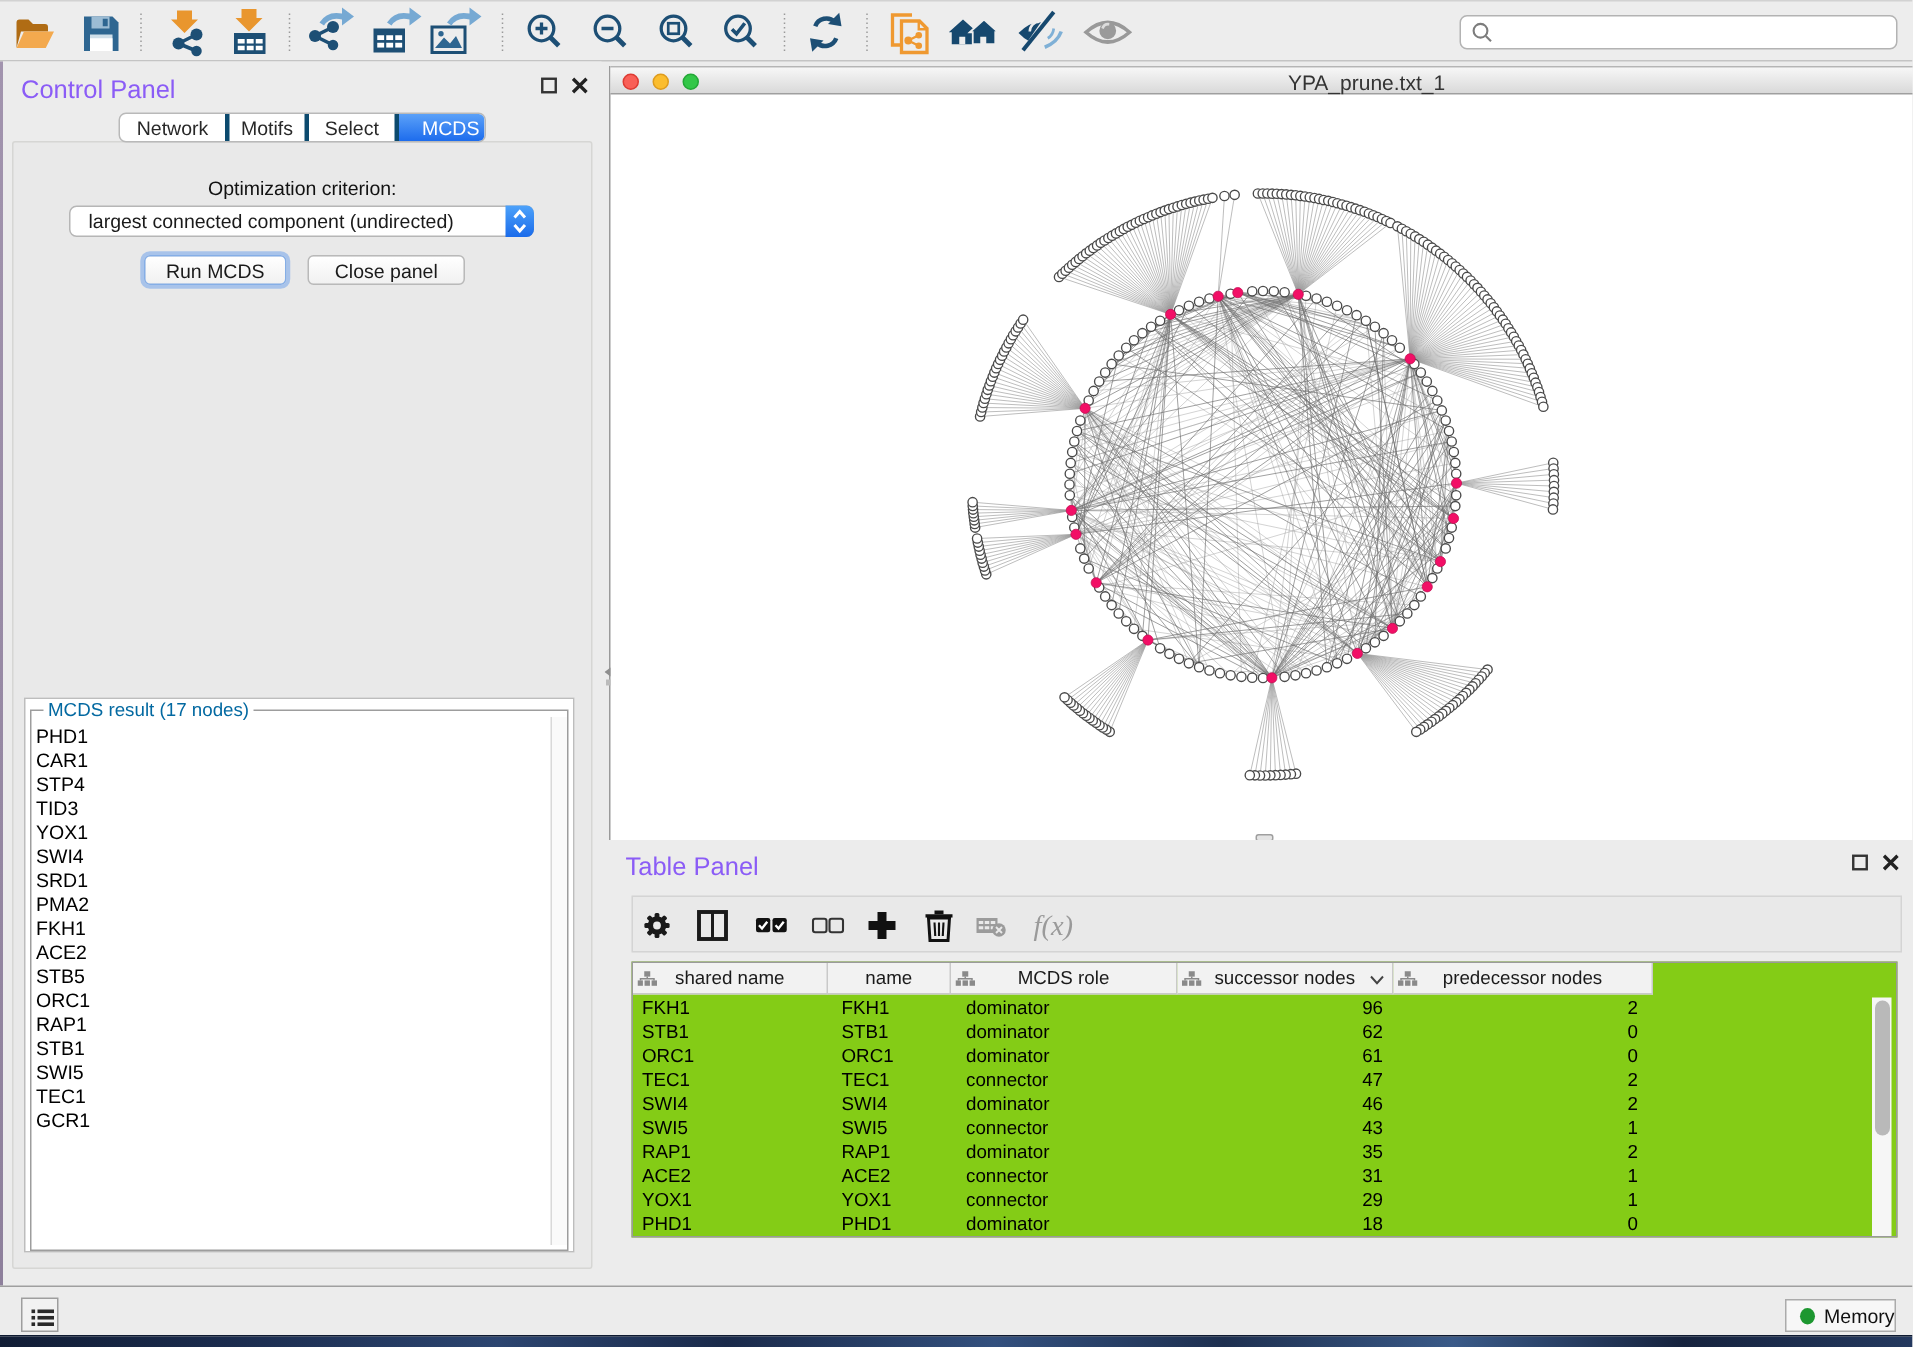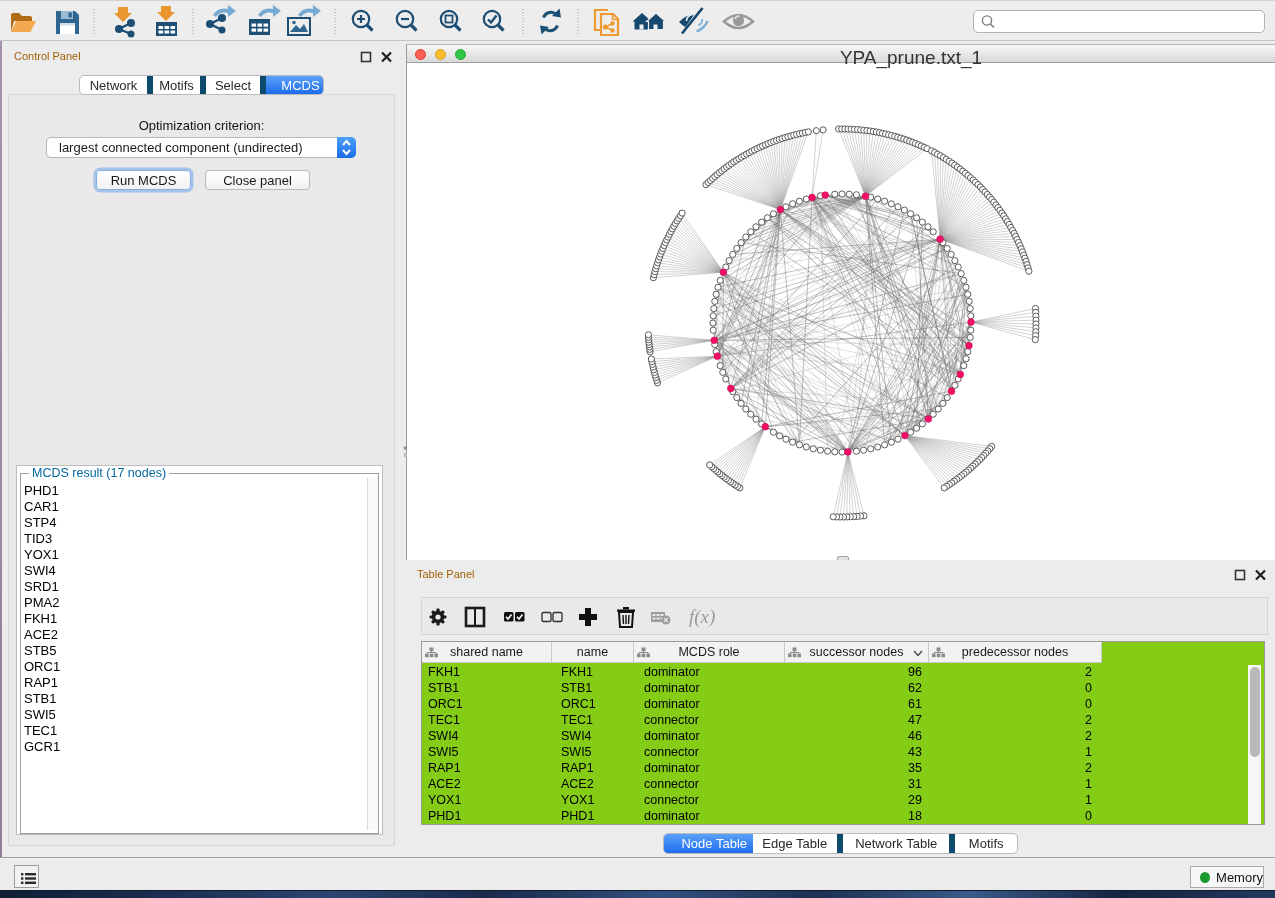--- a/index.html
+++ b/index.html
@@ -7,29 +7,29 @@
   body { font-family:"Liberation Sans", sans-serif; background:#ececec; position:relative; }
   .abs { position:absolute; }
   
   #toolbar { left:0; top:0; width:1275px; height:41px; background:#ededed;
              border-top:1px solid #d2d2d2; border-bottom:1px solid #c4c4c4; }
   
   #sliver { left:0; top:41px; width:2px; height:849px;
             background:linear-gradient(#a294ae,#8d7f9b); }
   
   #cpanel { left:2px; top:41px; width:399px; height:816px; background:#ececec; }
-  .paneltitle { font-size:11px; color:#a16207; }
+  .paneltitle { font-size:17px; color:#8b5cf6; }
   .winbtn { position:absolute; }
   #cp-inner { position:absolute; left:6px; top:53px; width:387px; height:752px;
               background:#e9e9e9; border:1px solid #d6d6d4; border-radius:2px; }
   
   .seg { position:absolute; display:flex; background:#fff; border:1px solid #b9b9b9;
          border-radius:5px; overflow:hidden; font-size:13px; color:#282828; }
   .seg > div { display:flex; align-items:center; justify-content:center;
-               border-right:6px solid #0c4a6e; }
+               border-right:3px solid #0c4a6e; }
   .seg > div:last-child { border-right:none; }
   .seg > div.sel { background:linear-gradient(#5ba1f8,#1d6ced); color:#fff;
                    border-right:none;padding-left:12px; }
   
   #dropdown { left:44px; top:96px; width:310px; height:21px; background:#fff;
               border:1px solid #b6b6b6; border-radius:5px; font-size:13px; color:#1a1a1a; }
   #dropstep { position:absolute; right:-1px; top:-1px; width:19px; height:21px;
               background:linear-gradient(#4da2fa,#1a6bea); border-radius:0 5px 5px 0; }
   .btn { position:absolute; height:20px; background:linear-gradient(#ffffff,#f1f1f1);
          border:1px solid #b9b9b9; border-radius:4px; font-size:13px; color:#1a1a1a;
@@ -44,21 +44,21 @@
   #mcdslist { position:absolute; left:7px; top:17px; font-size:13px; color:#000;
               line-height:16px; }
   #listscroll { position:absolute; right:4px; top:12px; width:11px; height:352px;
                 background:#fafafa; border-left:1px solid #d9d9d9; }
   
   #netframe { left:406px; top:44px; width:869px; height:516px; background:#fff;
               border-left:1px solid #9a9a9a; }
   #nettitle { position:absolute; left:0; top:0; width:869px; height:19px;
               background:linear-gradient(#f7f7f7,#d9d9d9);
               border-top:1px solid #b5b5b5; border-bottom:1px solid #9f9f9f;
-              font-size:19px; color:#333; }
+              font-size:14px; color:#333; }
   .light { position:absolute; top:4px; width:11px; height:11px; border-radius:50%; }
   
   #tpanel { left:406px; top:560px; width:869px; height:297px; background:#ececec; }
   #ttoolbar { position:absolute; left:15px; top:37px; width:847px; height:38px;
               background:#e9e9e9; border:1px solid #d4d4d4; }
   #ttable { position:absolute; left:15px; top:81px; width:844px; height:184px;
             background:#84cc16; border:1px solid #9a9a9a; font-size:13px; }
   .th { position:absolute; top:0; height:21px; background:#f2f2f2;
         border-right:1px solid #c9c9c9; border-bottom:1px solid #c9c9c9;
         display:flex; align-items:center; justify-content:center; font-size:12.5px; color:#1a1a1a; }
@@ -1304,26 +1304,20 @@
 <div class="td" style="left:520px; top:150px; width:150px; text-align:right;">1</div>
 <div class="td" style="left:6px; top:166px; width:116px;">PHD1</div>
 <div class="td" style="left:139px; top:166px; width:66px;">PHD1</div>
 <div class="td" style="left:222px; top:166px; width:130px;">dominator</div>
 <div class="td" style="left:380px; top:166px; width:120px; text-align:right;">18</div>
 <div class="td" style="left:520px; top:166px; width:150px; text-align:right;">0</div>
 <div id="tscroll">
         <div id="tthumb"></div>
       </div>
     </div>
-  <div class="seg" style="left:257px; top:273px; width:355px; height:21px;">
-    <div class="sel" style="width:89px;">Node Table</div>
-    <div style="width:91px;">Edge Table</div>
-    <div style="width:113px;">Network Table</div>
-    <div style="width:62px;">Motifs</div>
-  </div>
 </div>
 
 <div class="abs" id="statusbar">
   <div id="listbtn">
     <svg width="23" height="21" style="margin:2px 0 0 2px;">
       <g fill="#2a2a2a">
           <rect x="4" y="5" width="2.4" height="2.4"></rect>
           <rect x="4" y="9.3" width="2.4" height="2.4"></rect>
           <rect x="4" y="13.6" width="2.4" height="2.4"></rect>
       <rect x="8" y="5" width="11" height="2.4"></rect>

